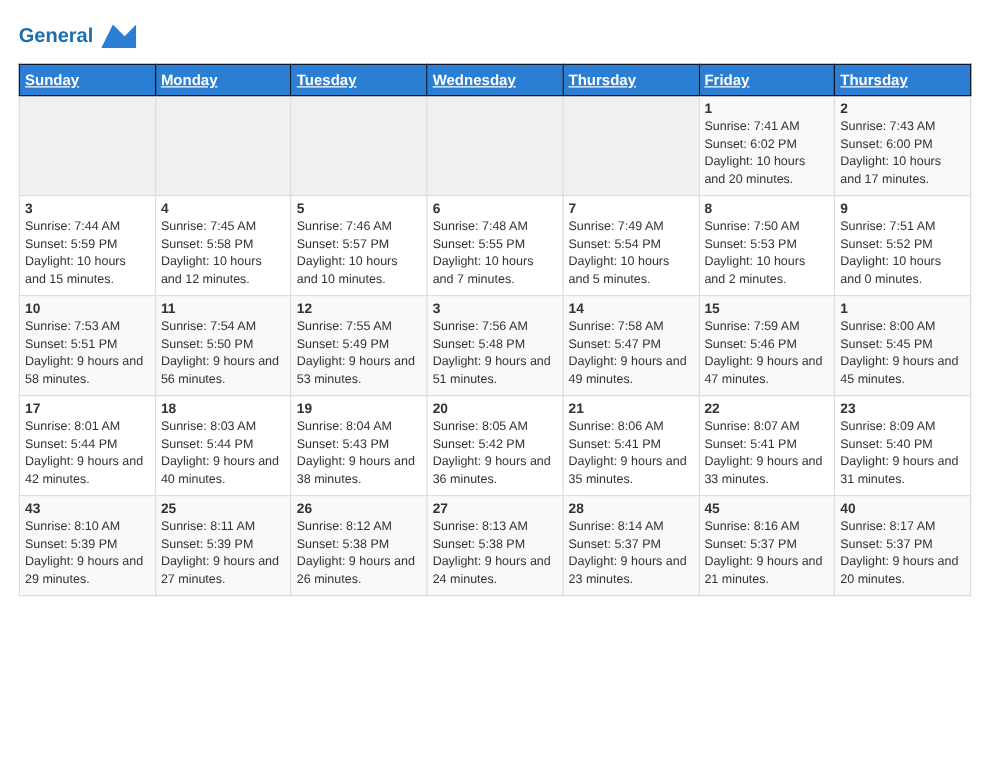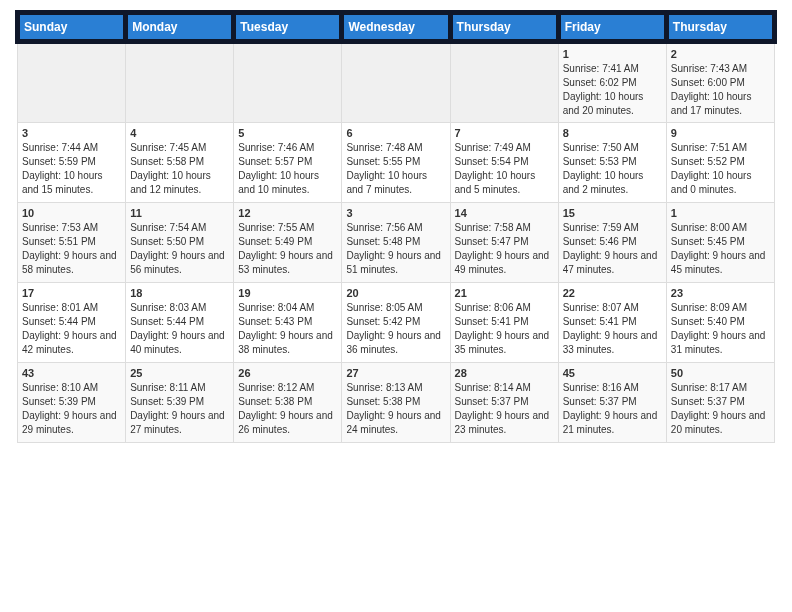--- a/index.html
+++ b/index.html
@@ -47,21 +47,22 @@
       border-collapse: collapse;
       table-layout: fixed;
     }
     thead tr th {
       background-color: #2a7fd4;
       color: #fff;
       font-size: 12px;
       font-weight: bold;
       padding: 5px 4px;
       text-align: left;
-      border: 5px solid #0f172a;
+      border: 1px solid #0f172a;
+      text-decoration: underline;
     }
     tbody tr td {
       vertical-align: top;
       padding: 4px 4px;
       font-size: 10.5px;
       color: #333;
       border: 1px solid #ddd;
       height: 80px;
       background: #fff;
     }
@@ -80,20 +81,37 @@
       color: #333;
     }
     .empty-cell {
       background: #f0f0f0 !important;
     }
   </style>
 </head>
 <body>
 
 <div class="container">
+  <div class="header-row">
+    <div class="logo">
+      <div>
+        <div style="font-size:16px;font-weight:bold;color:#333;line-height:1.2;">
+          <span style="color:#1a6faf;">General</span>
+          <svg class="logo-icon" viewBox="0 0 30 20" style="display:inline-block;vertical-align:middle;margin-left:2px;">
+            <polygon points="0,20 10,0 20,10 30,0 30,20" fill="#2a7fd4"></polygon>
+          </svg>
+        </div>
+        <div style="font-size:16px;font-weight:bold;color:#1a6faf;line-height:1.2;"></div>
+      </div>
+    </div>
+    <div class="title-block">
+      <div class="month-title"></div>
+      <div class="location"></div>
+    </div>
+  </div>
 
   <table>
     <thead>
       <tr id="thead-row">
           <th>Sunday</th>
           <th>Monday</th>
           <th>Tuesday</th>
           <th>Wednesday</th>
           <th>Thursday</th>
           <th>Friday</th>
@@ -225,19 +243,19 @@
           </td>
           <td>
             <span class="day-num">28</span>
             <div class="day-info">Sunrise: 8:14 AM<br>Sunset: 5:37 PM<br>Daylight: 9 hours and 23 minutes.</div>
           </td>
           <td>
             <span class="day-num">45</span>
             <div class="day-info">Sunrise: 8:16 AM<br>Sunset: 5:37 PM<br>Daylight: 9 hours and 21 minutes.</div>
           </td>
           <td>
-            <span class="day-num">50</span>
+            <span class="day-num">40</span>
             <div class="day-info">Sunrise: 8:17 AM<br>Sunset: 5:37 PM<br>Daylight: 9 hours and 20 minutes.</div>
           </td>
         </tr>
       </tbody>
   </table>
 </div>
 
 </body></html>

